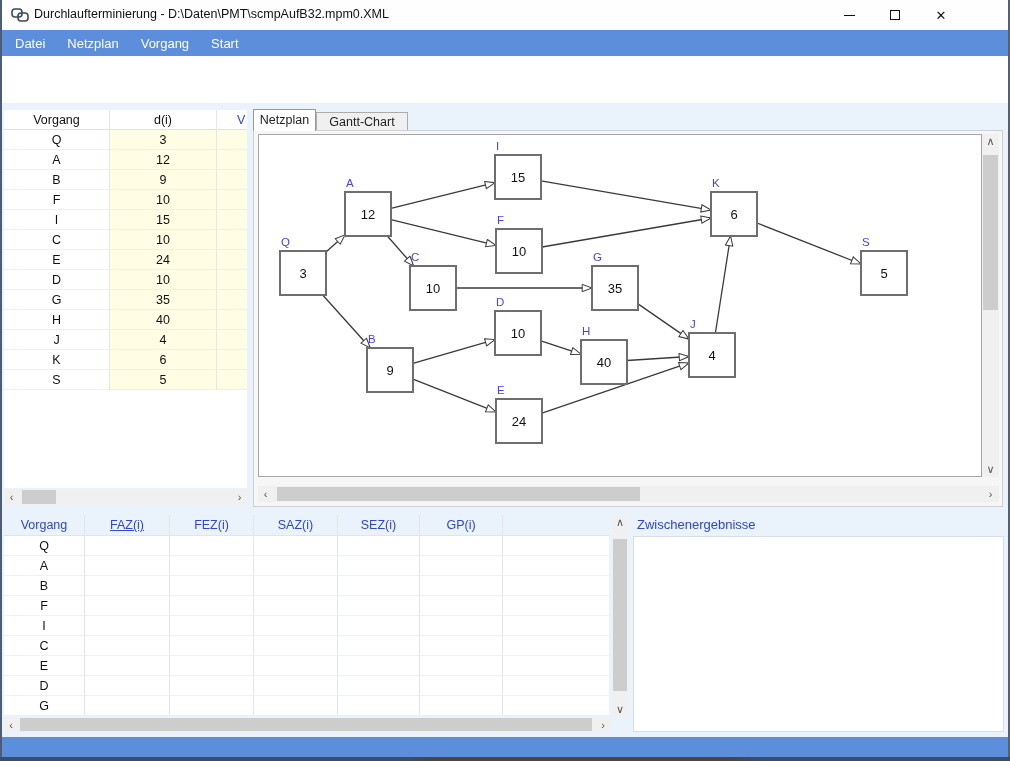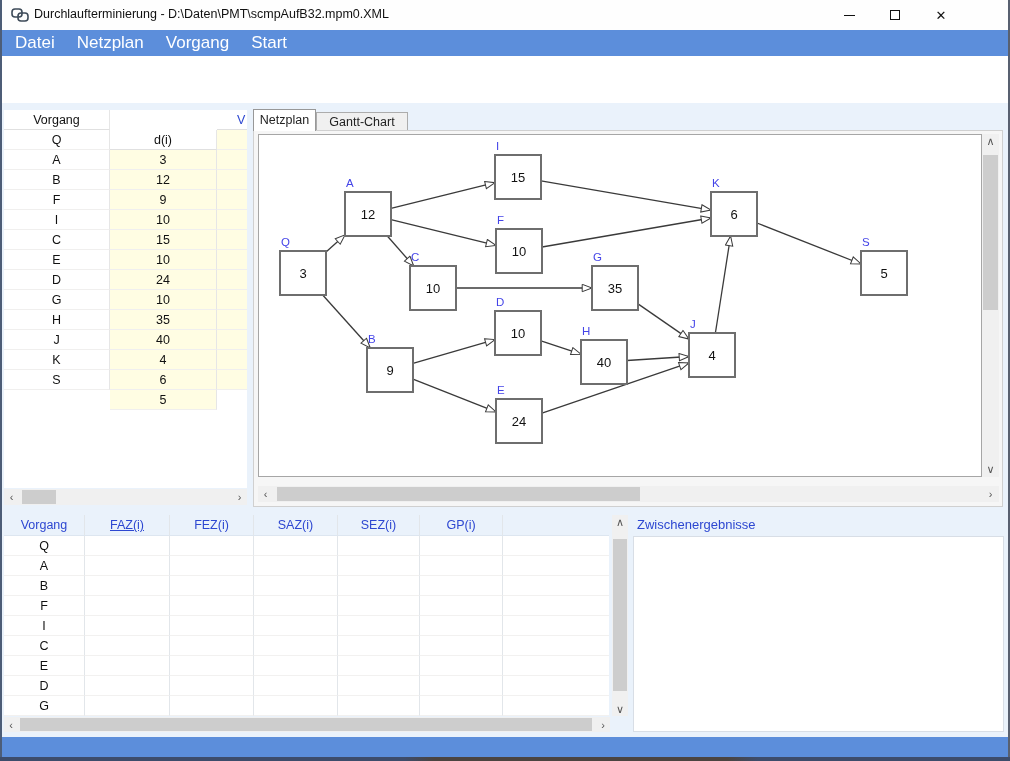--- a/index.html
+++ b/index.html
@@ -10,38 +10,38 @@
   #titlebar{position:absolute;left:0;top:0;width:1010px;height:30px;background:#fefefe;}
   #app-icon{position:absolute;left:11px;top:7px;}
   #title-text{position:absolute;left:34px;top:7px;font-size:12.5px;color:#111;white-space:nowrap;}
   .win-btn{position:absolute;top:0;width:46px;height:30px;display:flex;align-items:center;justify-content:center;cursor:default;}
   #btn-min{right:138px;} #btn-max{right:92px;} #btn-close{right:46px;}
   #btn-min span{display:block;width:11px;height:0;border-bottom:1.4px solid #111;}
   #btn-max span{display:block;width:10px;height:10px;border:1.3px solid #111;}
   #btn-close span{font-size:13px;color:#111;line-height:1;}
 
   #menubar{position:absolute;left:0;top:30px;width:1010px;height:26px;background:#5c8edb;display:flex;align-items:center;padding-left:4px;}
-  .menu-item{color:#ffffff;font-size:17px;padding:22px 11px;cursor:default;}
+  .menu-item{color:#ffffff;font-size:13px;padding:22px 11px;cursor:default;}
 
   
   #toolstrip{position:absolute;left:0;top:56px;width:1010px;height:47px;background:#ffffff;}
   #count-label{position:absolute;left:8px;top:66px;font-size:12.5px;color:#111;}
   #count-input{position:absolute;left:132px;top:61px;width:39px;height:24px;background:#efefef;border:1px solid #5f5f5f;font-size:12.5px;color:#111;padding:2px 5px;}
   #start-button{position:absolute;left:218px;top:59px;width:120px;height:28px;background:#ffffff;border:2px solid #8fc3dc;font-size:12.5px;color:#111;text-align:center;line-height:24px;cursor:default;}
 
   
   #midzone{position:absolute;left:0;top:103px;width:1010px;height:405px;background:#eaf2fb;}
 
   
   #upper-table{position:absolute;left:4px;top:110px;width:243px;height:378px;background:#ffffff;overflow:hidden;}
   .ut-row{display:flex;height:20px;line-height:20px;font-size:12.5px;}
   .ut-head .c{color:#2d47d1;border-bottom:1px solid #e0e0e0;}
   .ut-row .c{text-align:center;border-right:1px solid #e6e6e6;height:20px;overflow:hidden;}
   .ut-row .c1{width:106px;color:#111;}
-  .ut-row .c2{width:107px;color:#111;margin-top:20px;}
+  .ut-row .c2{width:107px;color:#111;}
   .ut-row .c3{width:30px;border-right:none;}
   .ut-body .c{border-bottom:1px solid #f0efee;}
   .ut-body .c2,.ut-body .c3{background:#fffde3;}
   .ut-head .c3{text-align:left;padding-left:20px;color:#2d47d1;}
 
   
   .sb{position:absolute;background:#f0f0f0;}
   .sb .arr{position:absolute;color:#555;display:flex;align-items:center;justify-content:center;font-size:11px;}
   .sb .thumb{position:absolute;background:#cdcdcd;}
 

